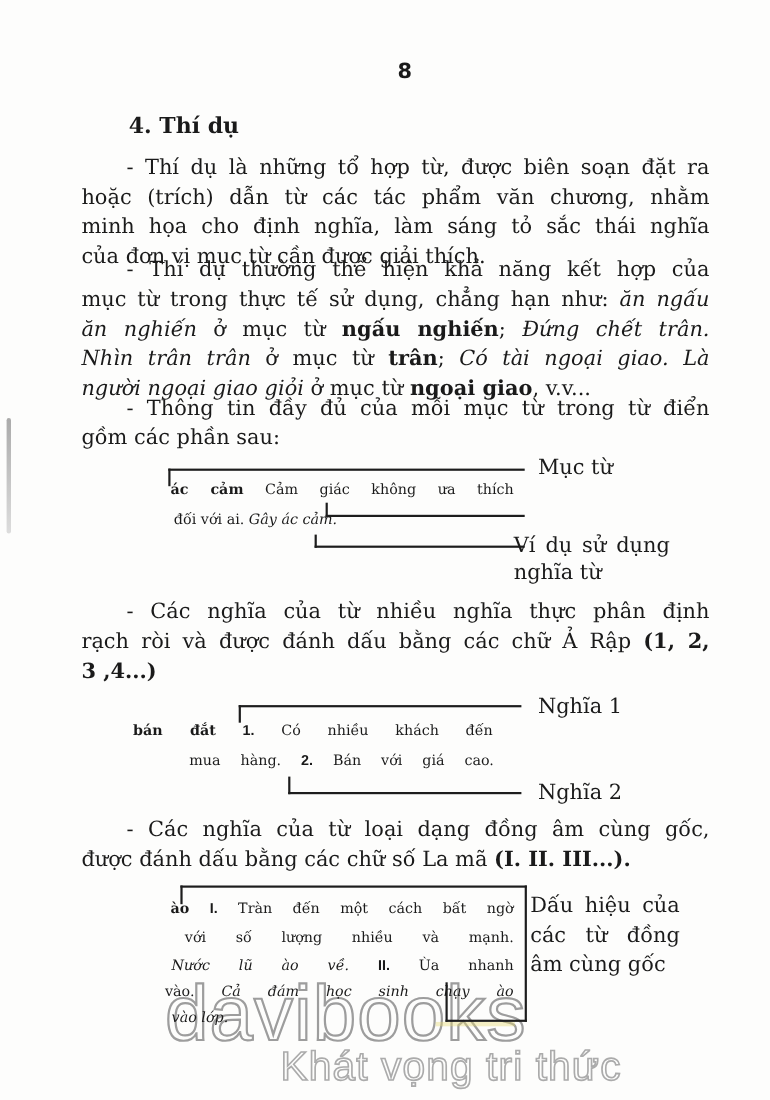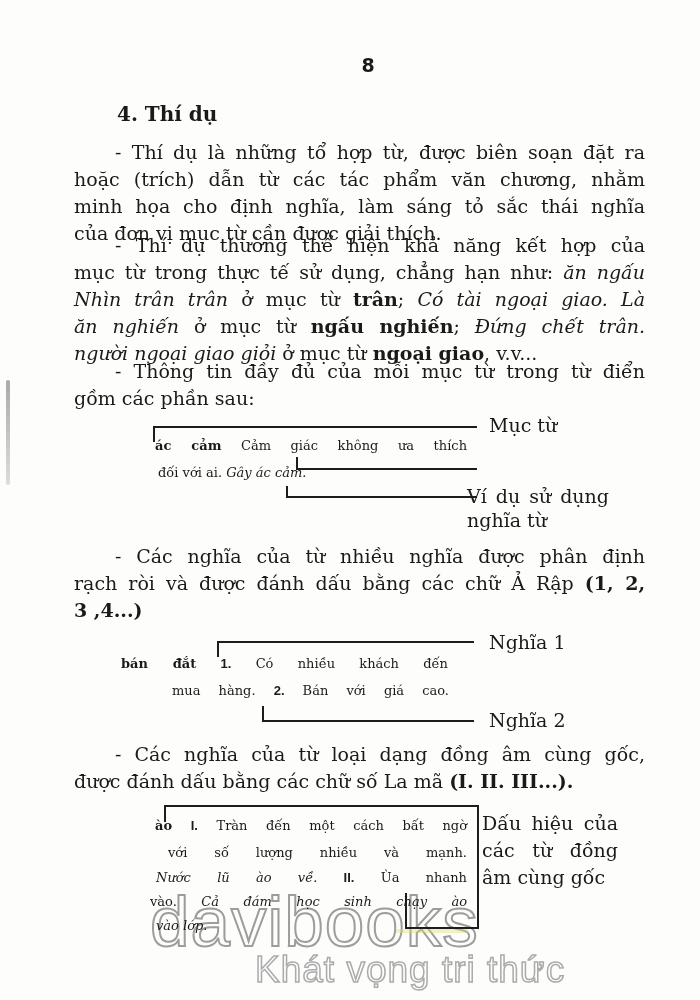--- a/index.html
+++ b/index.html
@@ -60,30 +60,30 @@
 
   <div class="para" style="top:139px">
       <div class="tline"><span>- Thí dụ là những tổ hợp từ, được biên soạn đặt ra</span></div>
       <div class="tline"><span>hoặc (trích) dẫn từ các tác phẩm văn chương, nhằm</span></div>
       <div class="tline"><span>minh họa cho định nghĩa, làm sáng tỏ sắc thái nghĩa</span></div>
       <div class="tline last"><span>của đơn vị mục từ cần được giải thích.</span></div>
     </div>
   <div class="para" style="top:232px">
       <div class="tline"><span>- Thí dụ thường thể hiện khả năng kết hợp của</span></div>
       <div class="tline"><span>mục từ trong thực tế sử dụng, chẳng hạn như: </span><span class="i">ăn ngấu</span></div>
+      <div class="tline"><span class="i">ăn nghiến</span><span> ở mục từ </span><span class="b">ngấu nghiến</span><span>; </span><span class="i">Đứng chết trân.</span></div>
       <div class="tline"><span class="i">Nhìn trân trân</span><span> ở mục từ </span><span class="b">trân</span><span>; </span><span class="i">Có tài ngoại giao. Là</span></div>
-      <div class="tline"><span class="i">ăn nghiến</span><span> ở mục từ </span><span class="b">ngấu nghiến</span><span>; </span><span class="i">Đứng chết trân.</span></div>
       <div class="tline last"><span class="i">người ngoại giao giỏi</span><span> ở mục từ </span><span class="b">ngoại giao</span><span>, v.v...</span></div>
     </div>
   <div class="para" style="top:358px">
       <div class="tline"><span>- Thông tin đầy đủ của mỗi mục từ trong từ điển</span></div>
       <div class="tline last"><span>gồm các phần sau:</span></div>
     </div>
   <div class="para" style="top:543px">
-      <div class="tline"><span>- Các nghĩa của từ nhiều nghĩa được phân định</span></div>
+      <div class="tline"><span>- Các nghĩa của từ nhiều nghĩa thực phân định</span></div>
       <div class="tline"><span>rạch ròi và được đánh dấu bằng các chữ Ả Rập </span><span class="b">(1, 2,</span></div>
       <div class="tline last"><span class="b">3 ,4...)</span></div>
     </div>
   <div class="para" style="top:741px">
       <div class="tline"><span>- Các nghĩa của từ loại dạng đồng âm cùng gốc,</span></div>
       <div class="tline last"><span>được đánh dấu bằng các chữ số La mã </span><span class="b">(I. II. III...).</span></div>
     </div>
 
   <div class="vl" style="left:153px;top:426px;height:16px"></div>
   <div class="hl" style="left:153px;top:426px;width:324px"></div>

